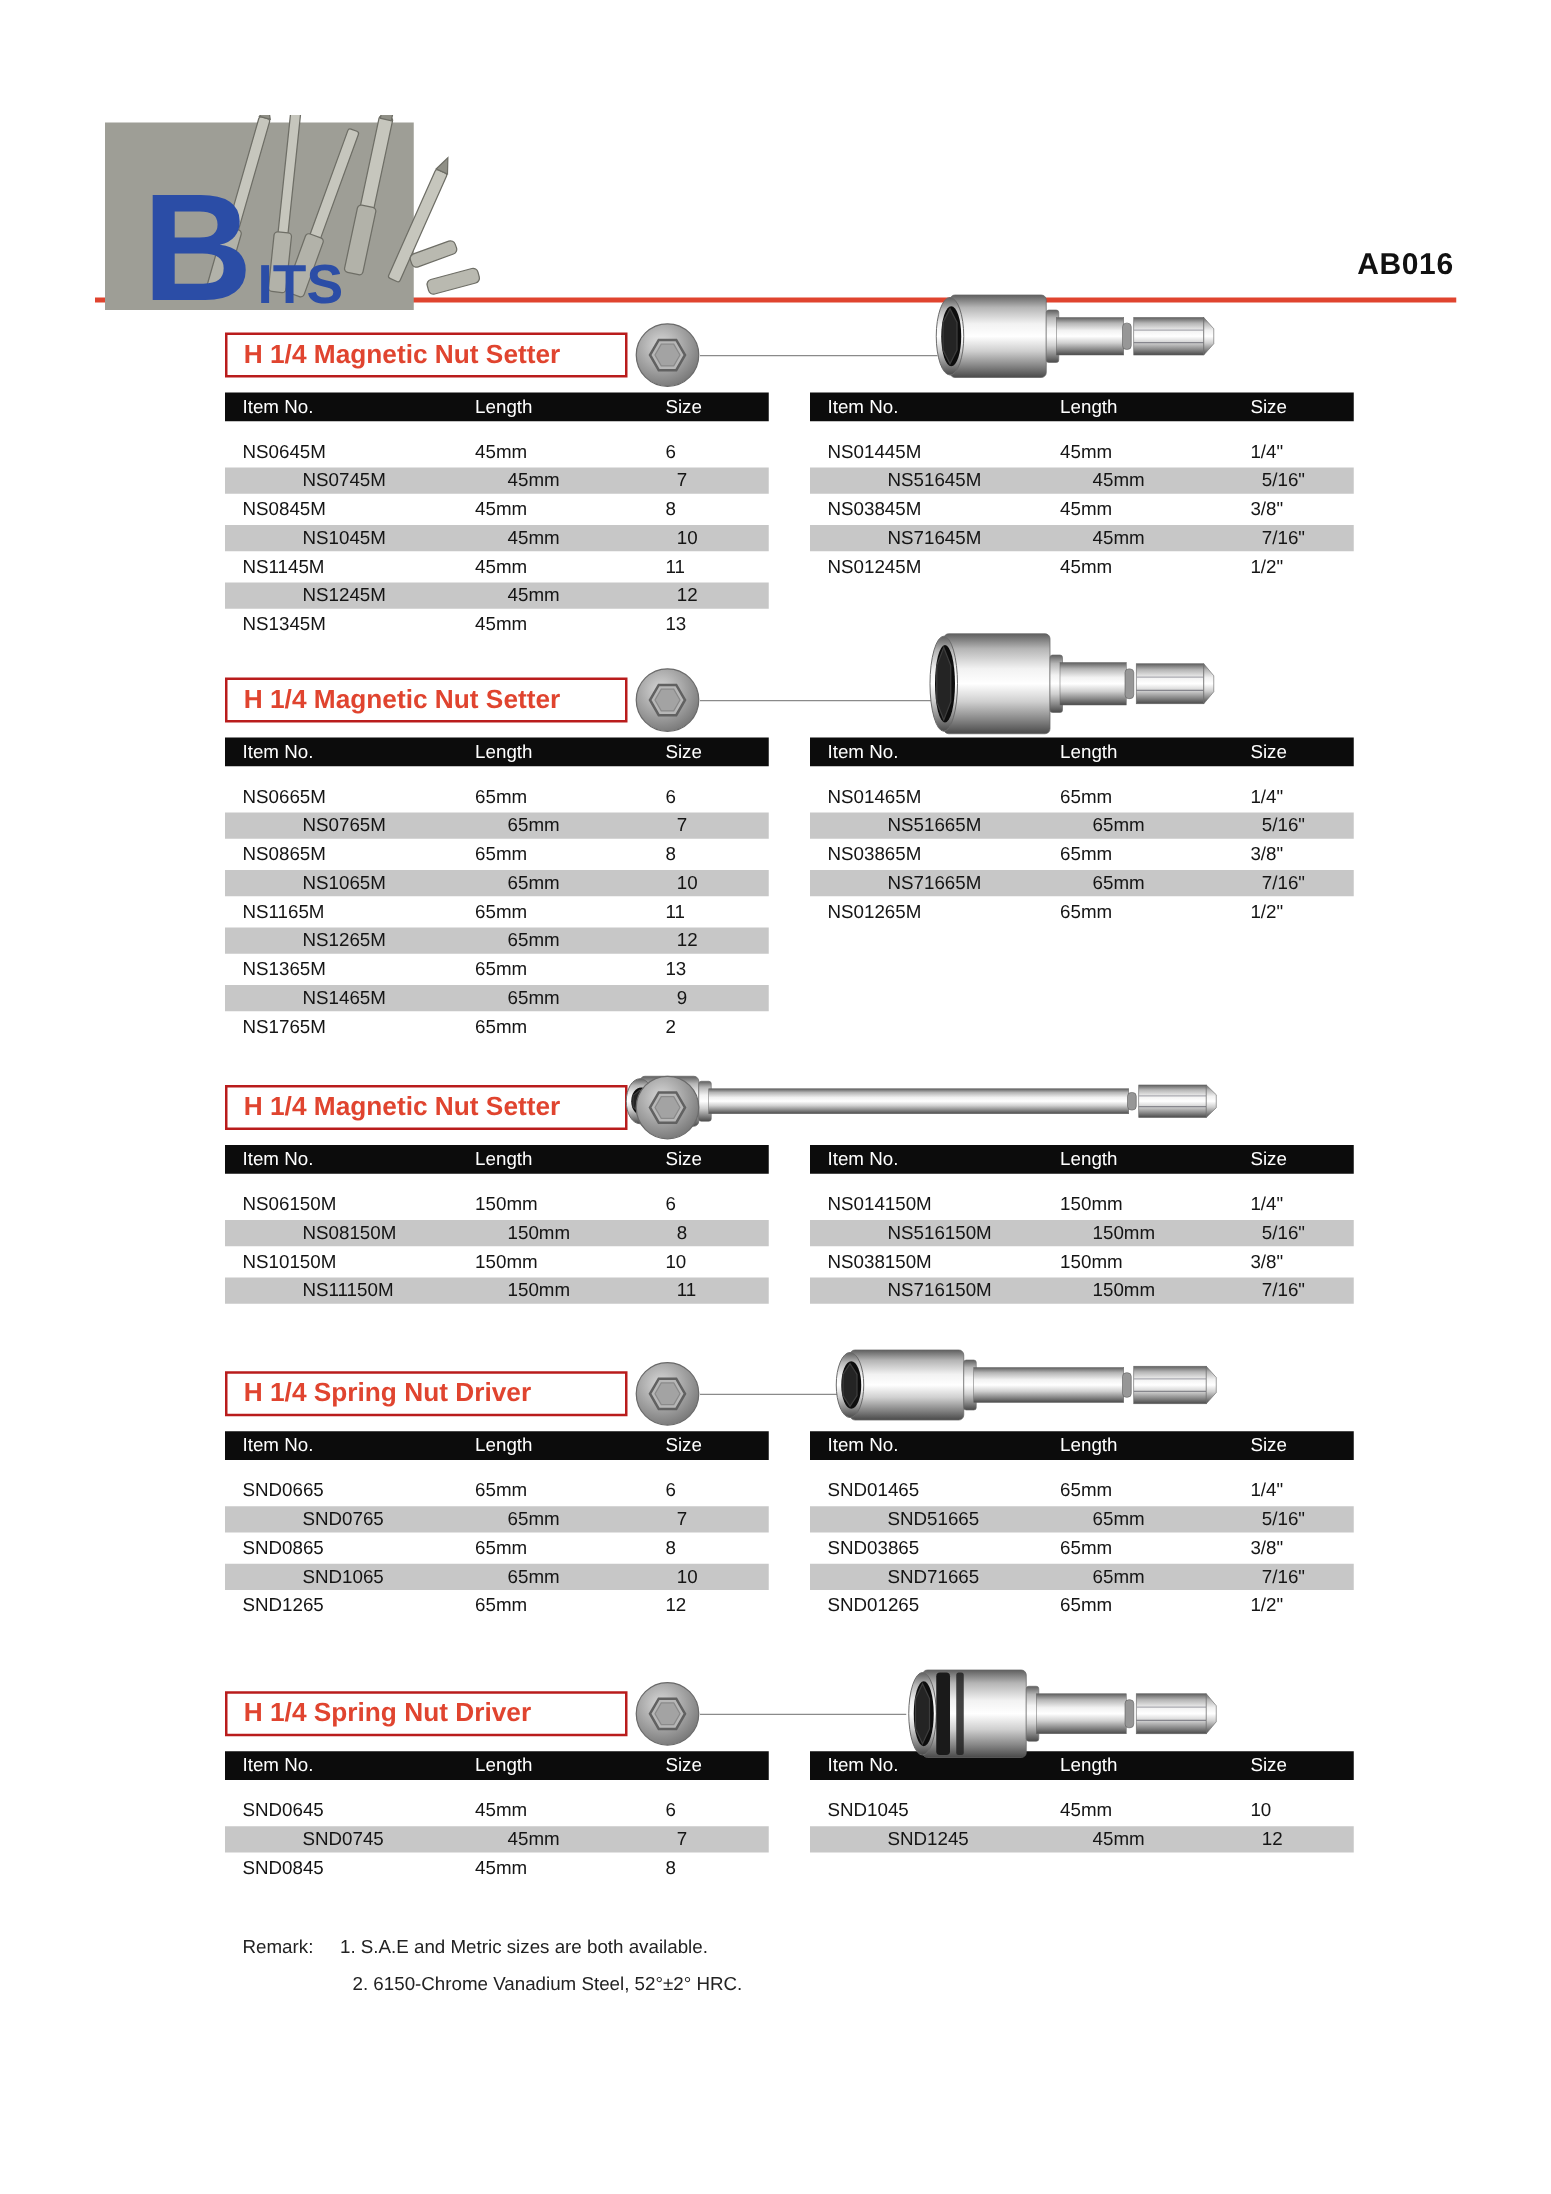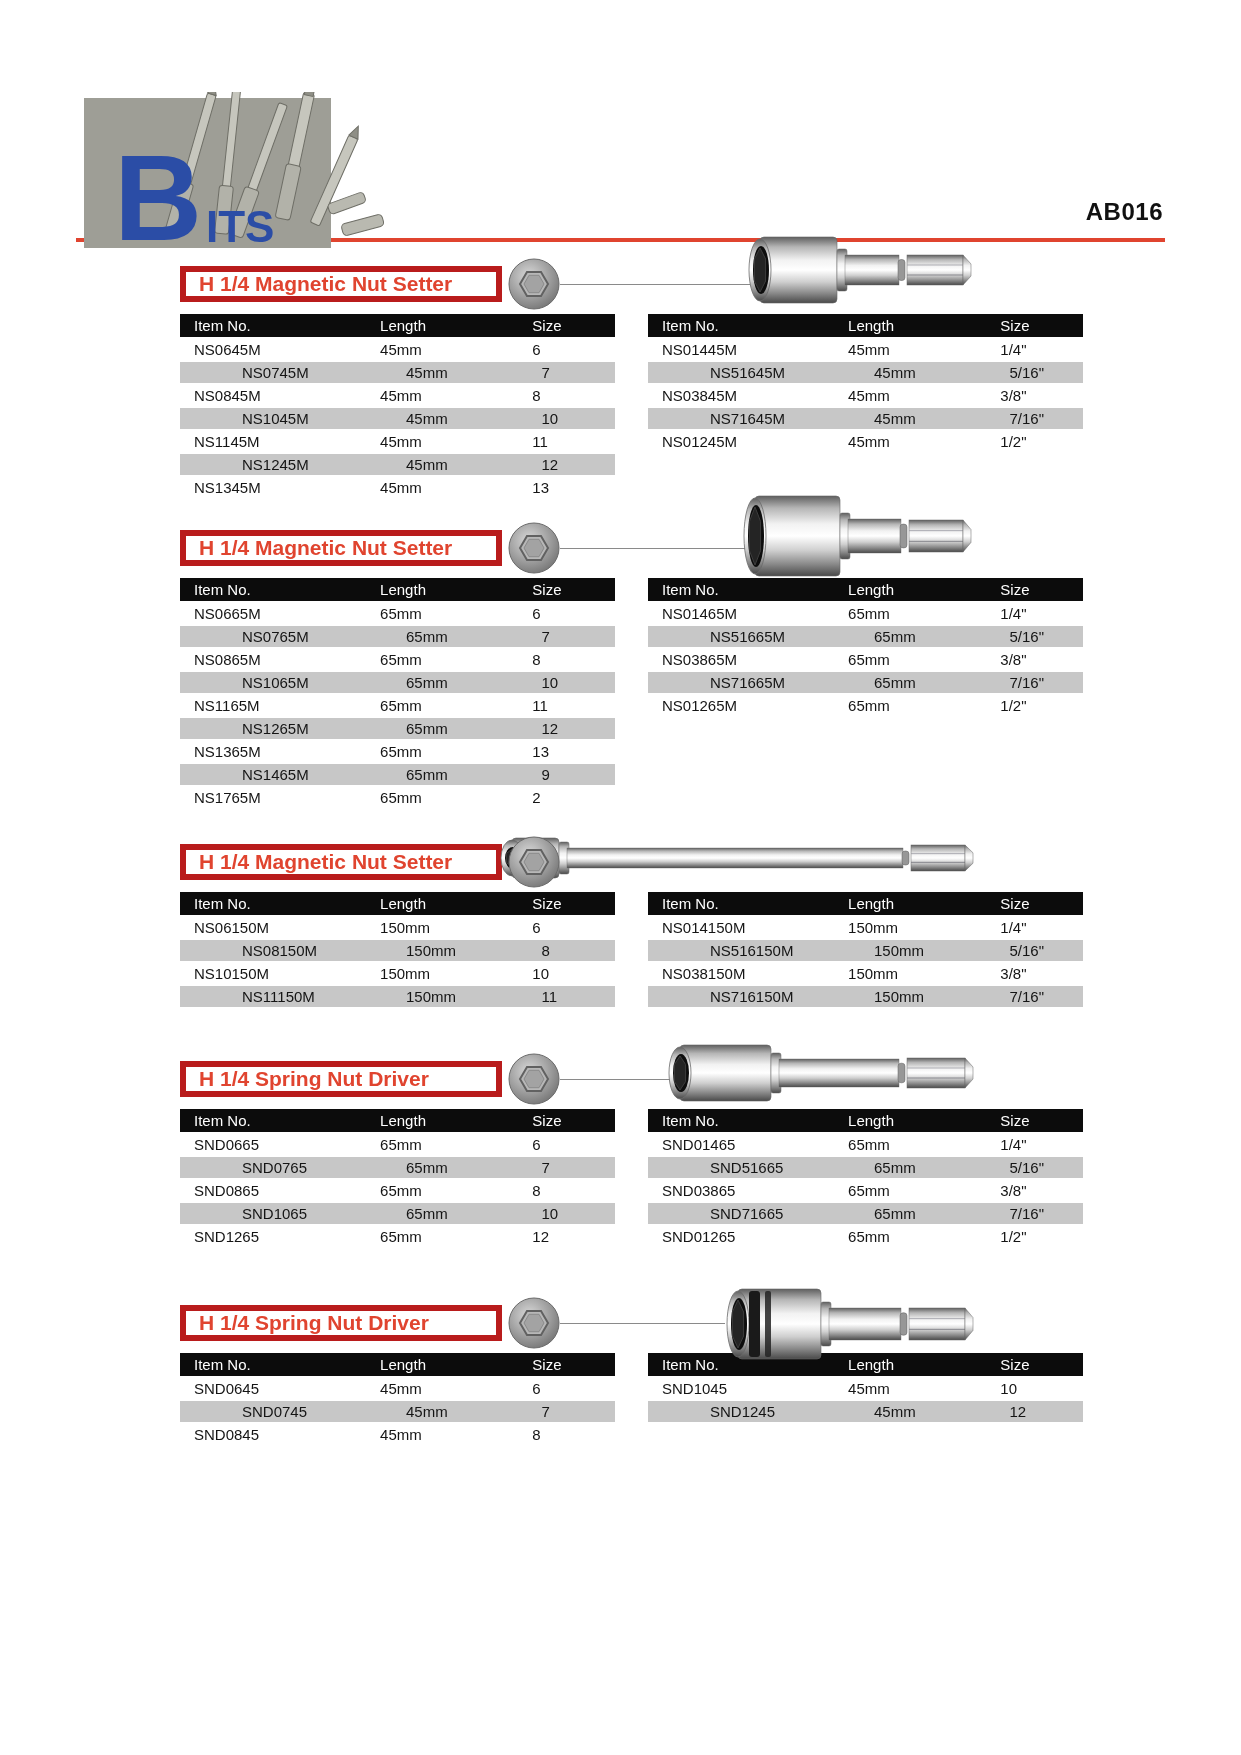--- a/index.html
+++ b/index.html
@@ -30,39 +30,39 @@
     clip-path:polygon(42px 0,100% 0,100% 100%,0 100%);
     display:flex;align-items:center;justify-content:center;
   }
   .banner span{color:#fff;font-size:34px;letter-spacing:1.5px;}
 
   
   .sections{margin-left:104px;width:903px;}
   .sec{position:relative;}
   .sec-head{position:relative;height:52px;display:flex;align-items:center;margin-bottom:4px;}
   .title-box{
-    width:322px;height:36px;border:6px solid #b91c1c;background:#fff;
+    width:322px;height:36px;border:2px solid #b91c1c;background:#fff;
     display:flex;align-items:center;padding-left:13px;flex:none;
   }
   .title-box span{color:var(--accent);font-weight:bold;font-size:21px;white-space:nowrap;}
   .hex-badge{width:52px;height:52px;flex:none;margin-left:6px;z-index:2;}
   .connector{height:1px;background:#8a8a8a;flex:none;}
   .product{position:absolute;z-index:1;}
 
   
   .tables{display:flex;gap:33px;}
   .tbl{width:435px;}
   .trow{
     display:grid;grid-template-columns:46% 35% 19%;
     height:21px;margin-bottom:2px;align-items:center;
     font-size:15px;color:#151515;
   }
   .trow span{white-space:nowrap;}
   .trow span:first-child{padding-left:14px;}
-  .trow.head{background:var(--thead);height:23px;margin-bottom:2px;}
+  .trow.head{background:var(--thead);height:23px;margin-bottom:14px;}
   .trow.head span{color:#fff;}
   .trow.alt{background:var(--alt);padding-left:48px;}
 
   
   .remark{margin:42px 0 0 118px;display:flex;font-size:15px;color:#222;}
   .remark-label{width:78px;flex:none;}
   .remark-lines div{margin-bottom:13px;}
   .remark-lines div:nth-child(2){margin-left:10px;}
 </style>
 </head>
@@ -663,14 +663,21 @@
               <span>SND1245</span>
               <span>45mm</span>
               <span>12</span>
             </div>
           </div>
       </div>
     </section>
 
   </div>
 
+  <div class="remark">
+    <span class="remark-label">Remark:</span>
+    <div class="remark-lines">
+        <div>1. S.A.E and Metric sizes are both available.</div>
+        <div>2. 6150-Chrome Vanadium Steel, 52°±2° HRC.</div>
+      </div>
+  </div>
 
 </div>
 
 </body></html>

